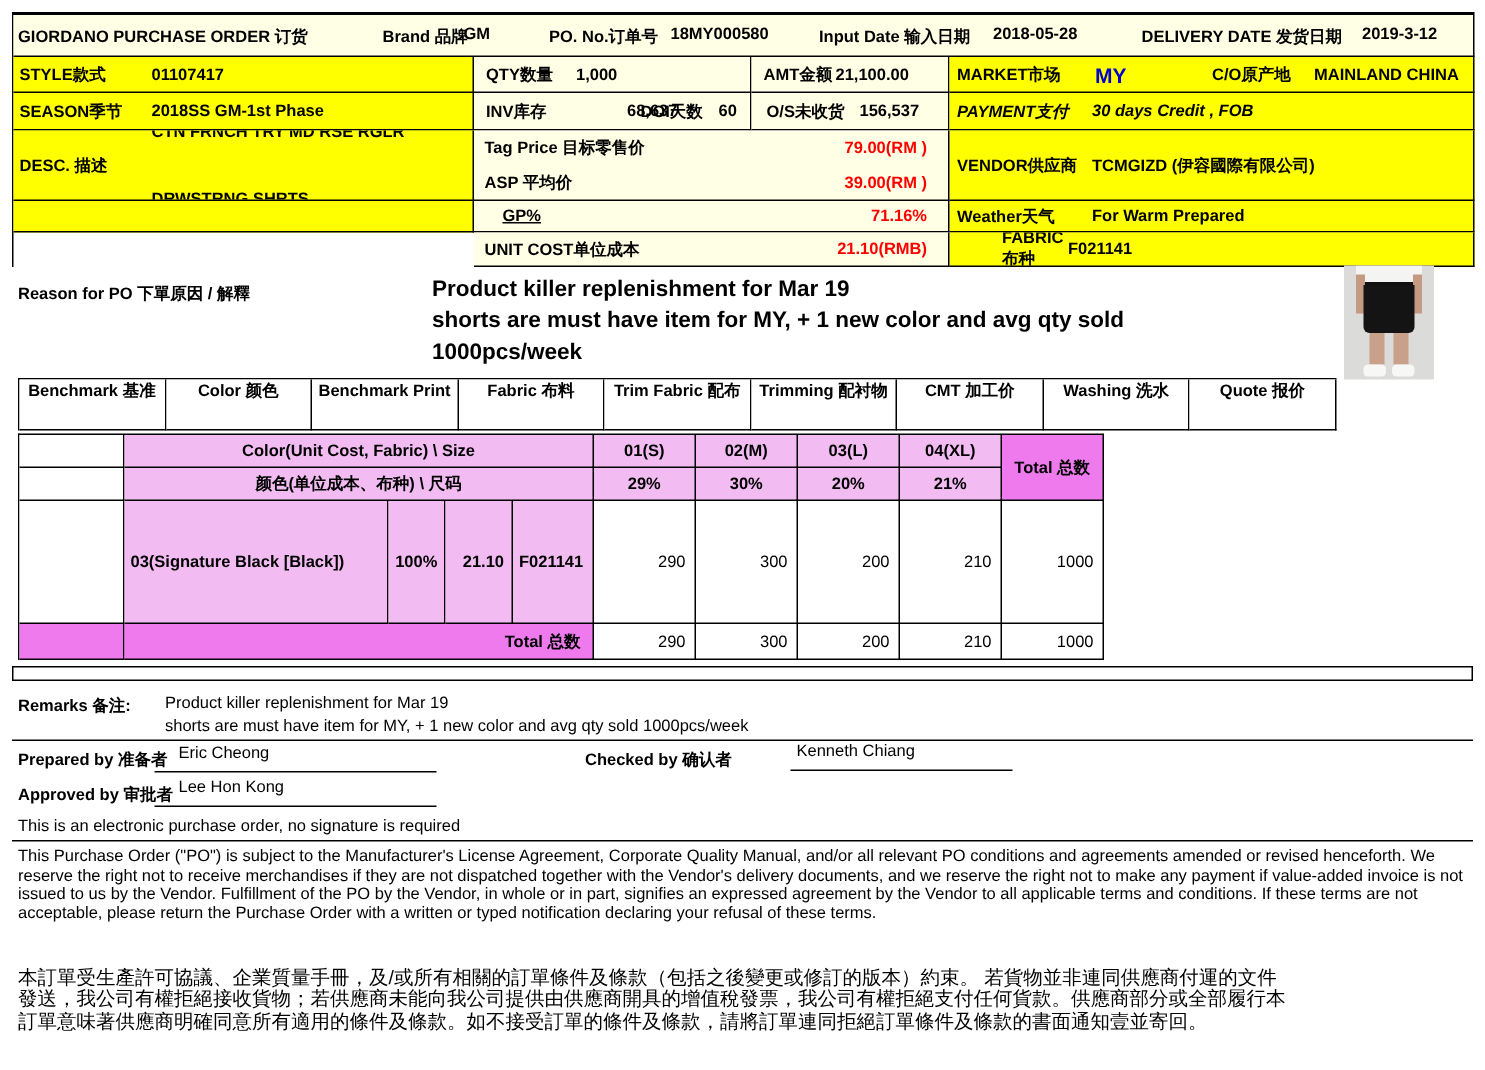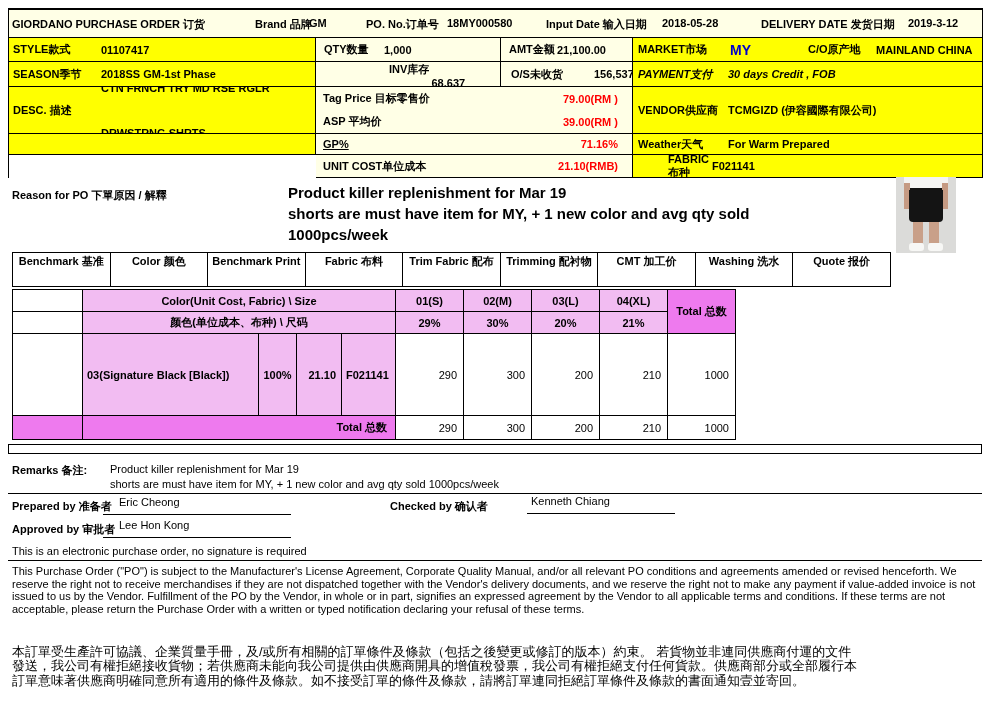--- a/index.html
+++ b/index.html
@@ -123,27 +123,27 @@
       <span class="lblw" style="width:92px;">MARKET市场</span>
       <span class="lblw" style="width:78px; color:#0000CC; font-size:14px;">MY</span>
       <span class="lblw" style="width:68px;">C/O原产地</span>
       <span>MAINLAND CHINA</span>
     </div>
 
     <div class="bg-y" style="grid-column:1; grid-row:3; padding-left:4px;">
       <span class="lblw">SEASON季节</span>
       <span>2018SS GM-1st Phase</span>
     </div>
-    <div class="bg-i" style="grid-column:2; grid-row:3; padding-left:8px;flex-direction:column;">
+    <div class="bg-i" style="grid-column:2; grid-row:3; padding-left:8px;">
       <span class="lblw" style="width:46px;">INV库存</span>
       <span class="lblw" style="width:57px;padding-left:48px;">68,637</span>
       <span class="lblw" style="width:52px;">DOI天数</span>
       <span>60</span>
     </div>
-    <div class="bg-i" style="grid-column:3; grid-row:3; padding-left:10px;gap:21px;">
+    <div class="bg-i" style="grid-column:3; grid-row:3; padding-left:10px;">
       <span class="lblw" style="width:62px;">O/S未收货</span>
       <span>156,537</span>
     </div>
     <div class="bg-y" style="grid-column:4; grid-row:3; padding-left:5px;font-style:italic;">
       <span class="lblw" style="width:90px;">PAYMENT支付</span>
       <span>30 days Credit , FOB</span>
     </div>
 
     <div class="bg-y" style="grid-column:1; grid-row:4/6; padding-left:4px;">
       <span class="lblw">DESC. 描述</span>
@@ -161,21 +161,21 @@
         <span>ASP 平均价</span>
         <span class="val-right red">39.00(RM )</span>
       </span>
     </div>
     <div class="bg-y" style="grid-column:4; grid-row:4/6; padding-left:5px;">
       <span class="lblw" style="width:90px;">VENDOR供应商</span>
       <span>TCMGIZD (伊容國際有限公司)</span>
     </div>
 
     <div class="bg-y" style="grid-column:1; grid-row:6;"></div>
-    <div class="bg-i" style="grid-column:2/4; grid-row:6; padding-left:7px; position:relative;text-decoration:underline;">
+    <div class="bg-i" style="grid-column:2/4; grid-row:6; padding-left:19px; position:relative;text-decoration:underline;">
       <span>GP%</span>
       <span class="val-right red">71.16%</span>
     </div>
     <div class="bg-y" style="grid-column:4; grid-row:6; padding-left:5px;">
       <span class="lblw" style="width:90px;">Weather天气</span>
       <span>For Warm Prepared</span>
     </div>
 
     <div class="bg-i" style="grid-column:2/4; grid-row:7; padding-left:7px; position:relative;">
       <span>UNIT COST单位成本</span>

